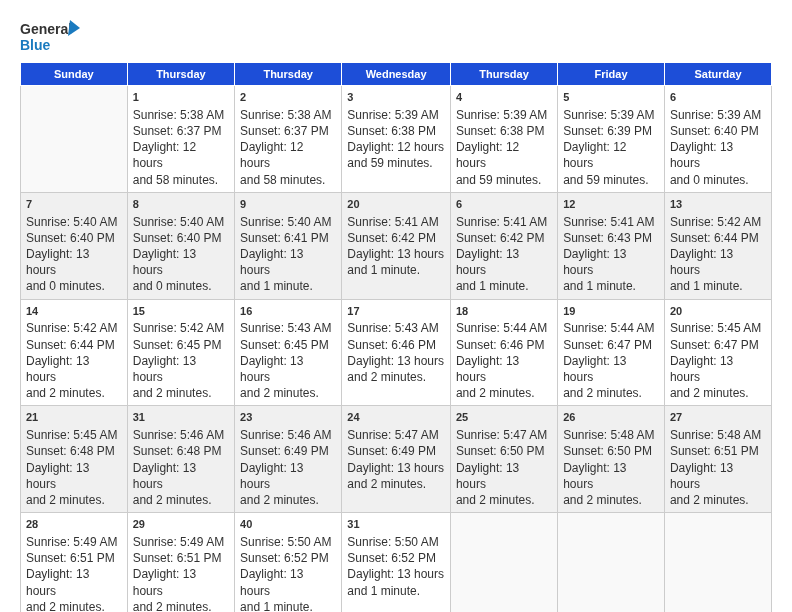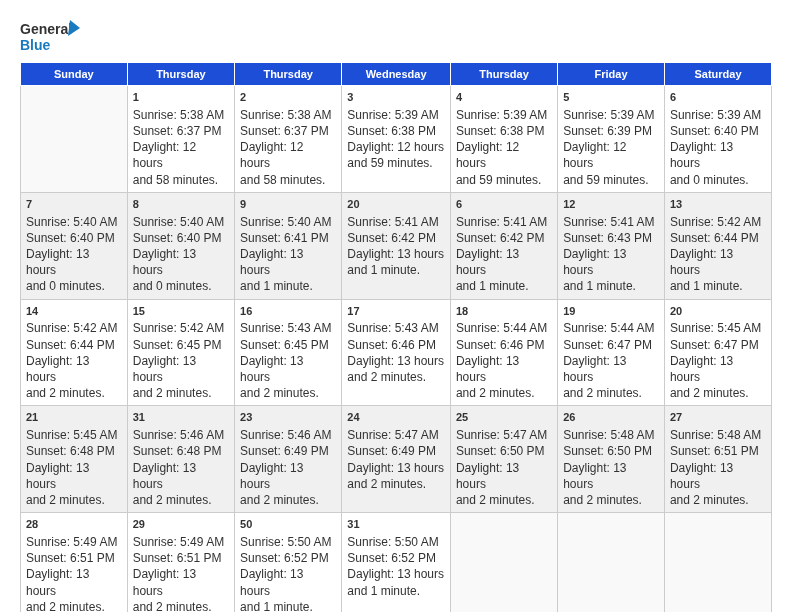--- a/index.html
+++ b/index.html
@@ -316,21 +316,21 @@
 and 2 minutes.</div>
           </td>
           <td>
             <span class="day-num">29</span>
             <div class="day-info" style="white-space: pre-line;">Sunrise: 5:49 AM
 Sunset: 6:51 PM
 Daylight: 13 hours
 and 2 minutes.</div>
           </td>
           <td>
-            <span class="day-num">50</span>
+            <span class="day-num">40</span>
             <div class="day-info" style="white-space: pre-line;">Sunrise: 5:50 AM
 Sunset: 6:52 PM
 Daylight: 13 hours
 and 1 minute.</div>
           </td>
           <td>
             <span class="day-num">31</span>
             <div class="day-info" style="white-space: pre-line;">Sunrise: 5:50 AM
 Sunset: 6:52 PM
 Daylight: 13 hours

